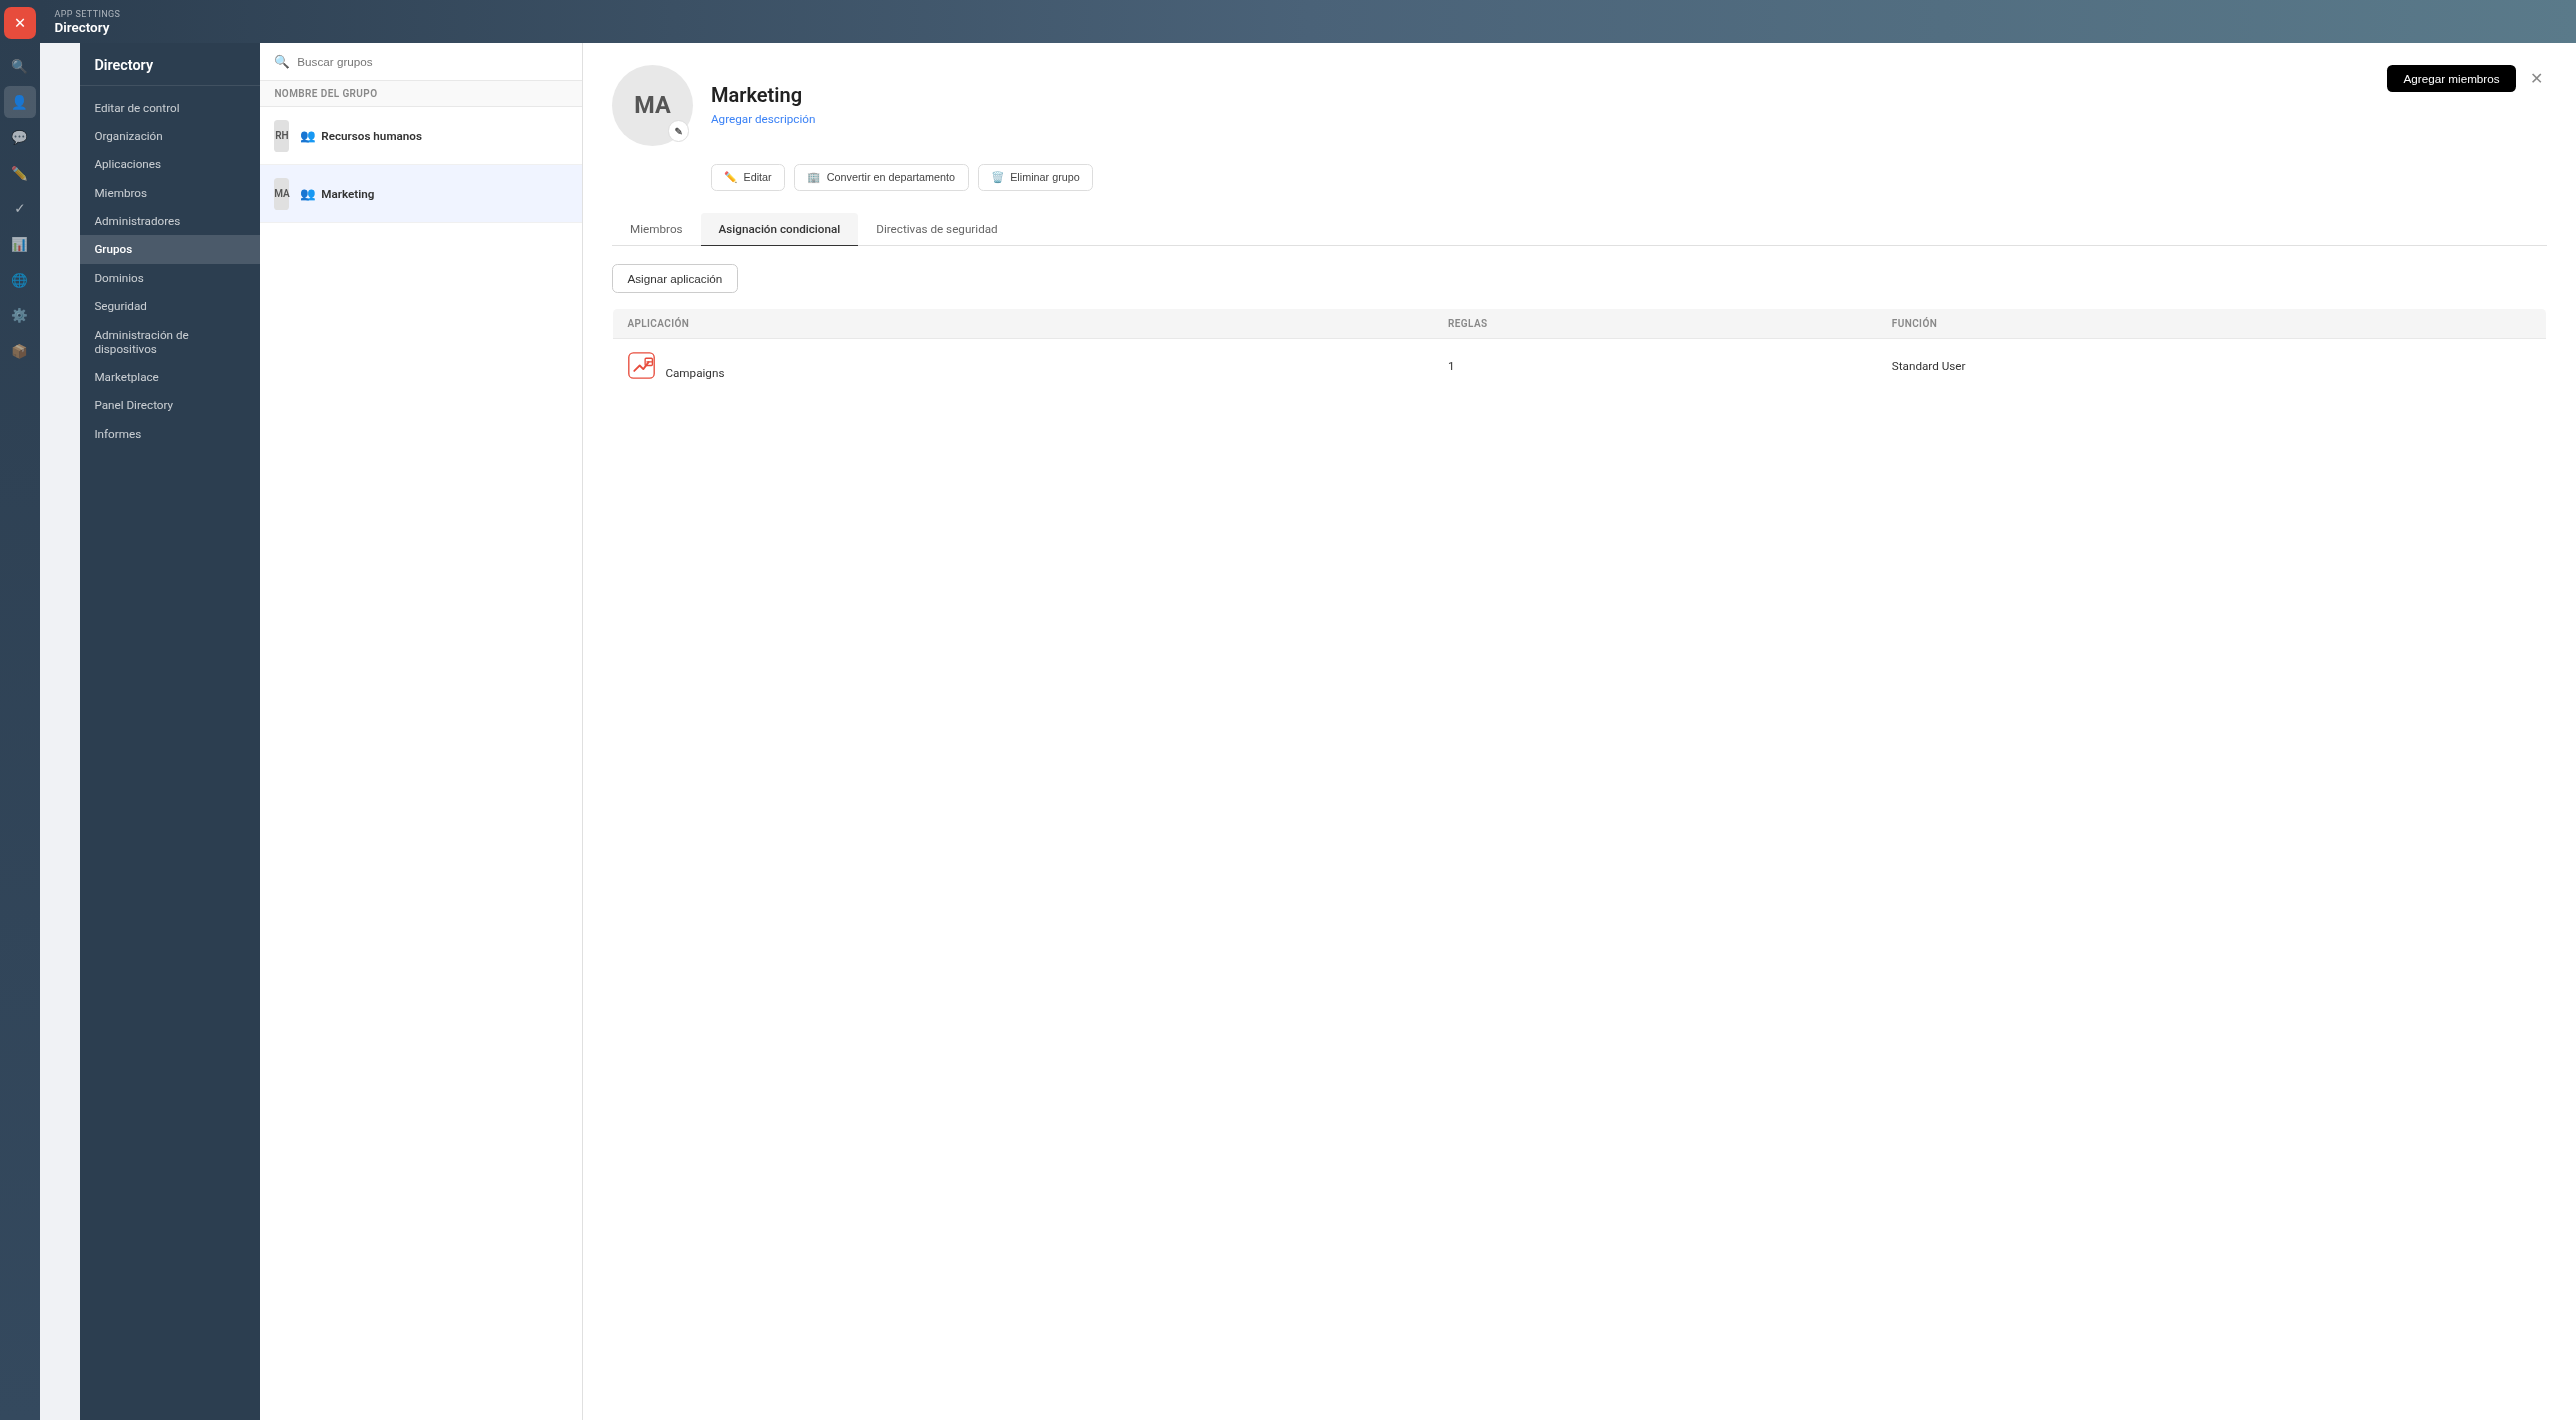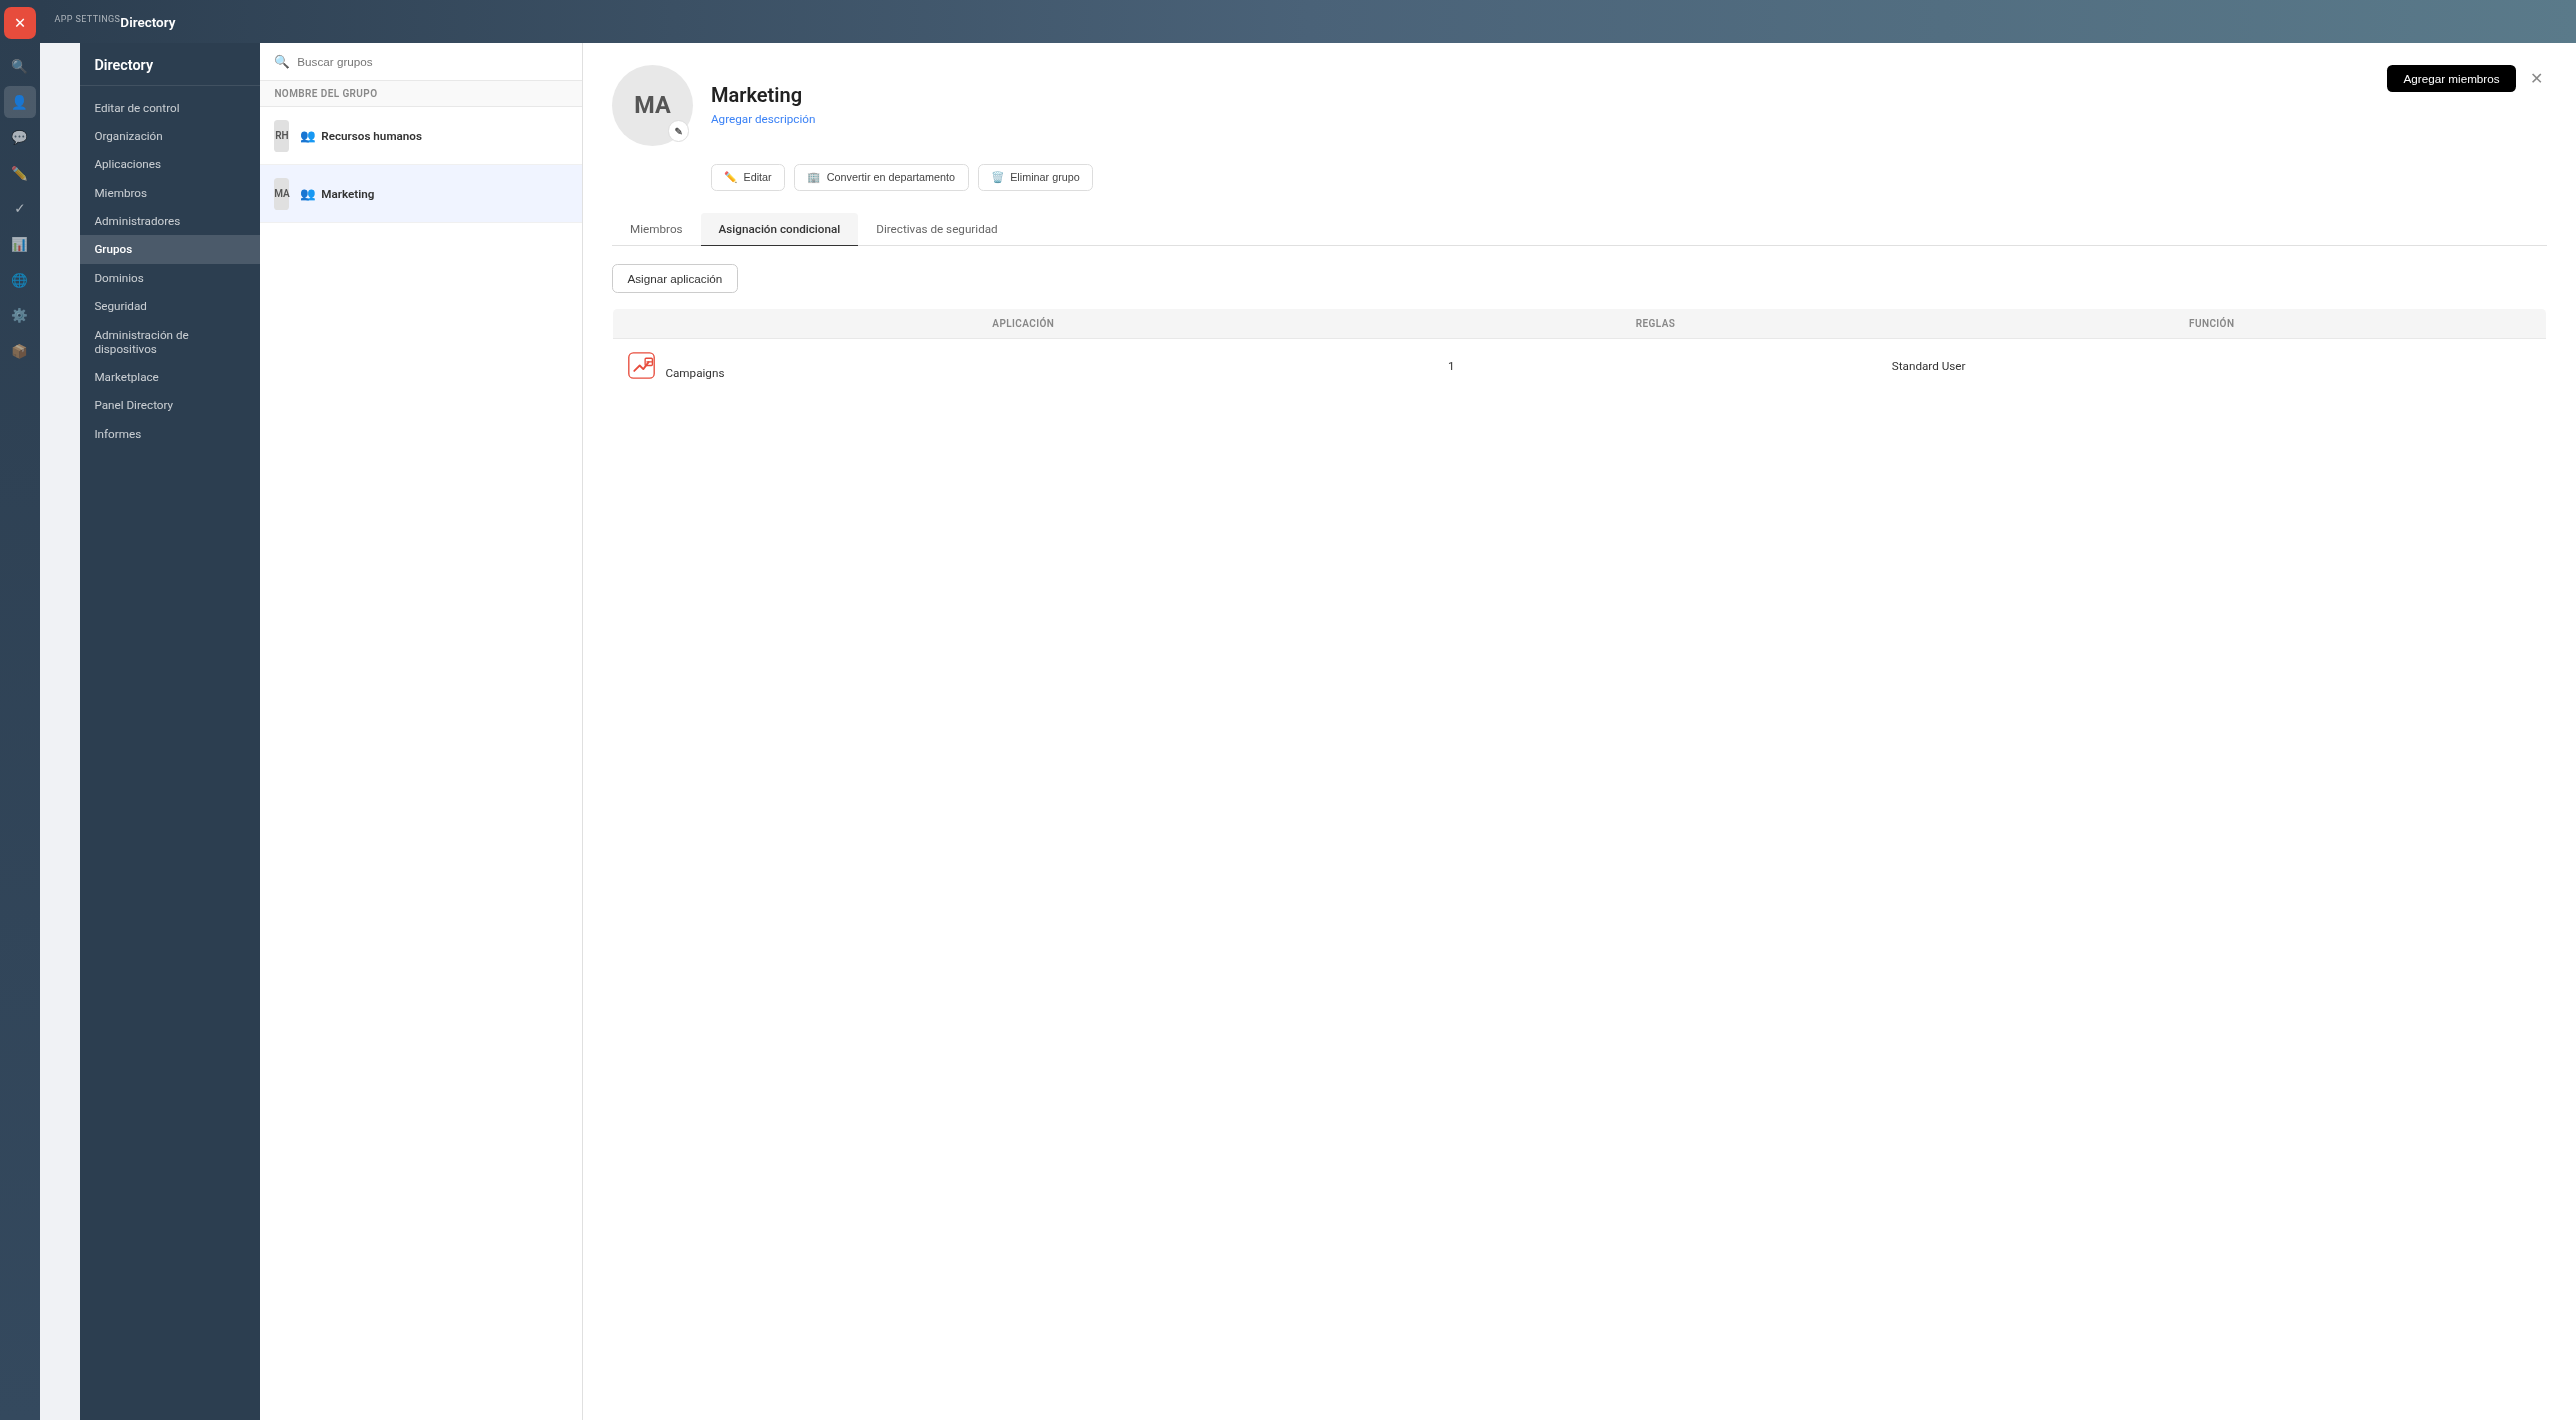--- a/index.html
+++ b/index.html
@@ -47,21 +47,21 @@
       top: 0; left: 40px; right: 0;
       height: 43px;
       background: linear-gradient(90deg, #2c3e50 0%, #4a6278 50%, #5a7a8a 100%);
       display: flex;
       align-items: center;
       padding: 0 14.4px;
       z-index: 5;
     }
     .top-bar-title {
       display: flex;
-      flex-direction: row;
+      flex-direction: column;
     }
     .top-bar-subtitle {
       font-size: 9px;
       color: rgba(255,255,255,0.6);
       text-transform: uppercase;
       letter-spacing: 0.4px;
     }
     .top-bar-main {
       font-size: 13.5px;
       color: white;
@@ -324,21 +324,21 @@
     .data-table thead tr {
       background: #f5f5f5;
     }
     .data-table th {
       padding: 9px 14.4px;
       font-size: 10px;
       font-weight: 600;
       color: #888;
       letter-spacing: 0.4px;
       text-transform: uppercase;
-      text-align: center;
+      text-align: left;
       border-bottom: 0.9px solid #e8e8e8;
     }
     .data-table td {
       padding: 12.6px 14.4px;
       font-size: 11.7px;
       color: #333;
       border-bottom: 0.9px solid #f0f0f0;
     }
     .data-table tbody tr:last-child td { border-bottom: none; }
 

